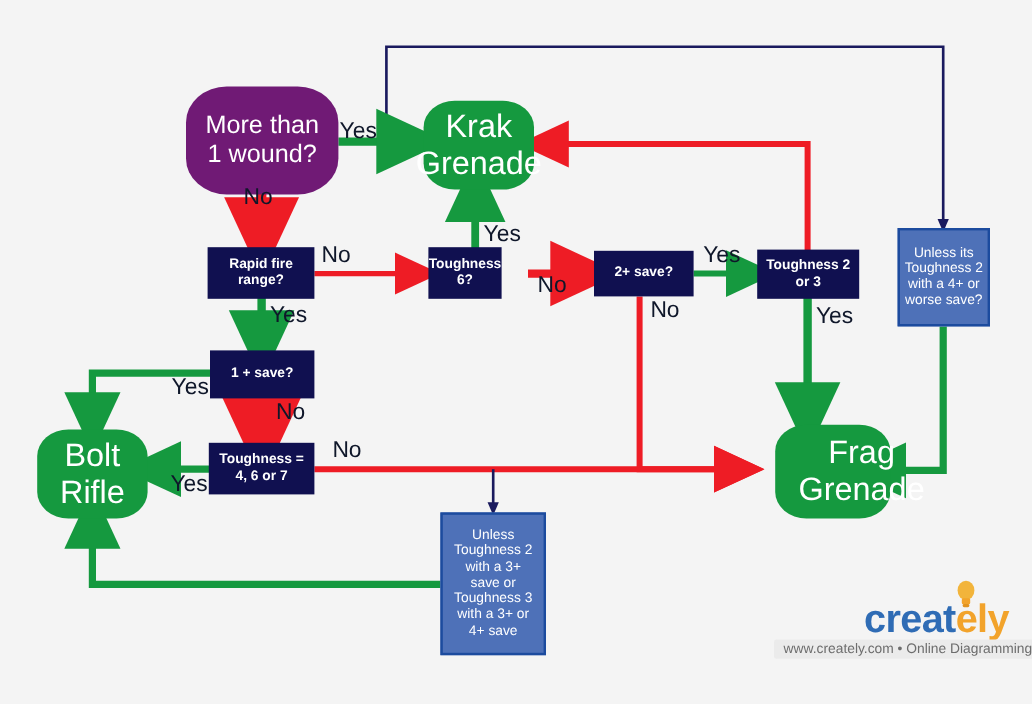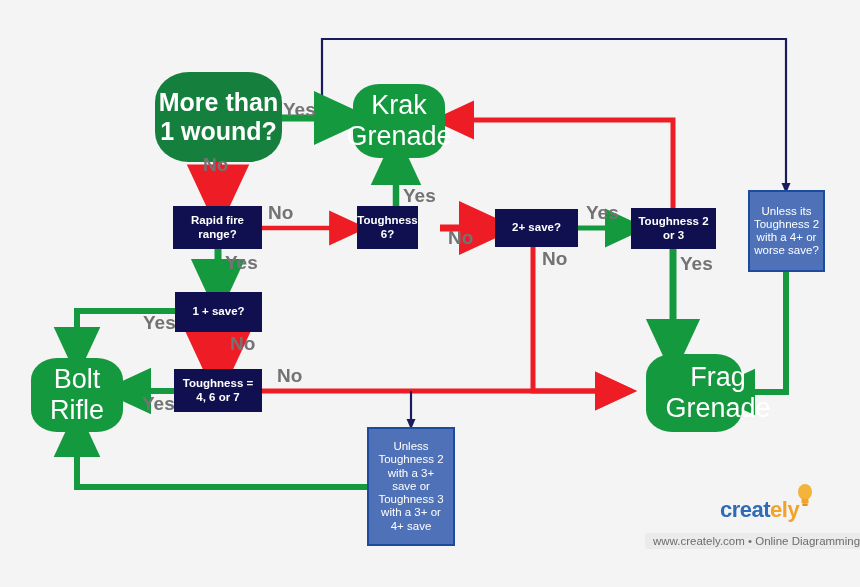--- a/index.html
+++ b/index.html
@@ -8,27 +8,27 @@
   #canvas{
     position:relative;
     width:860px;height:587px;
     background:#f4f4f4;
     overflow:hidden;
   }
   #edges{position:absolute;left:0;top:0;width:860px;height:587px;}
   .node{position:absolute;box-sizing:border-box;display:flex;align-items:center;
         justify-content:center;text-align:center;color:#ffffff;line-height:1.15;}
   .node-terminal{border-radius:26px/22px;background:#15993f;font-size:27px;}
-  .node-start{border-radius:34px/30px;background:#15803d;font-size:25px;font-weight:bold;}
+  .node-start{border-radius:34px/30px;background:#701a75;font-size:21px;}
   .node-process{background:#101050;font-size:11.5px;font-weight:bold;}
   .node-note{background:#4e71b8;border:2px solid #1c4b9e;font-size:11.5px;}
-  .edge-label{position:absolute;color:#737373;font-size:19px;font-weight:bold;
+  .edge-label{position:absolute;color:#0f172a;font-size:19px;font-weight:normal;
               white-space:nowrap;line-height:1;}
   .brand{position:absolute;}
-  .brand-word{font-size:22px;font-weight:bold;letter-spacing:-0.5px;}
+  .brand-word{font-size:33px;font-weight:bold;letter-spacing:-0.5px;}
   .brand-blue{color:#2f6cb5;}
   .brand-orange{color:#f2a32b;}
   .brand-sub{background:#ebebeb;color:#6d6d6d;font-size:11.5px;padding:2px 8px;
              border-radius:2px;white-space:nowrap;text-align:center;}
   .bulb{position:absolute;}
 </style>
 </head>
 <body>
 
 <div id="canvas">

